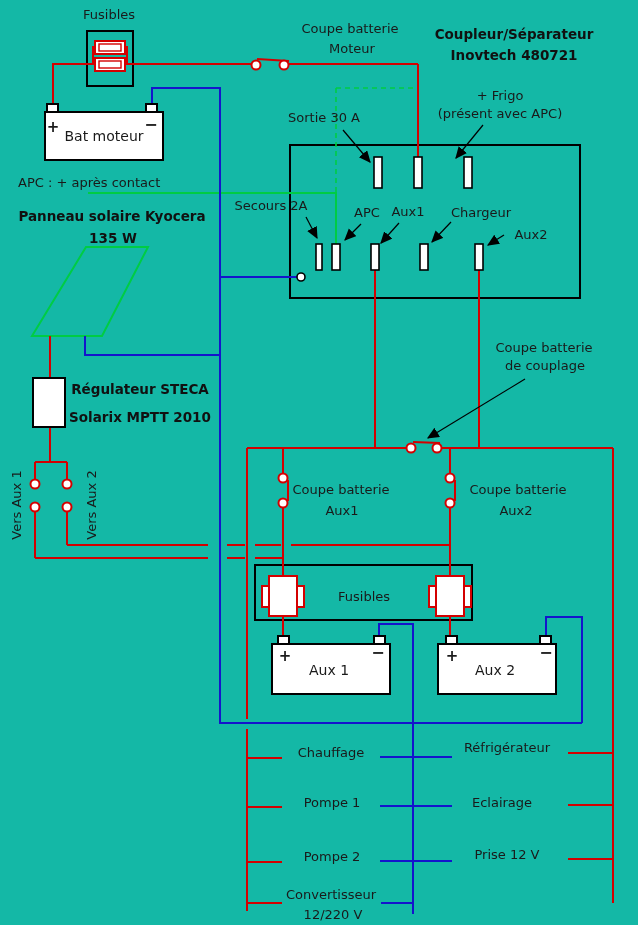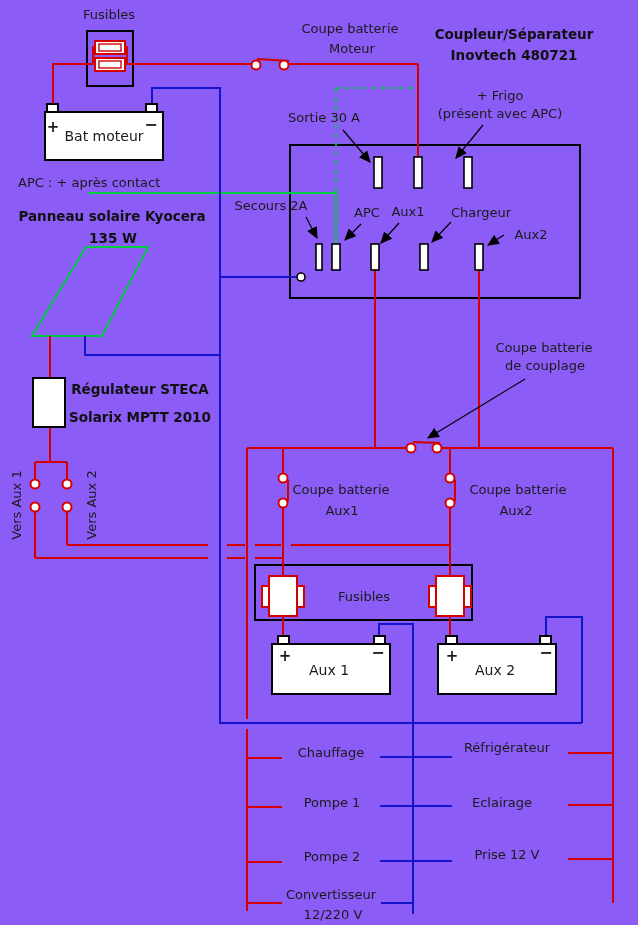--- a/index.html
+++ b/index.html
@@ -1,16 +1,16 @@
 <!DOCTYPE html>
 <html><head>
 <meta charset="utf-8">
 <style>
   html,body{margin:0;padding:0;background:#fff;}
-  .stage{width:638px;height:925px;position:relative;background:#8b5cf6;}
+  .stage{width:638px;height:925px;position:relative;background:#14b8a6;}
   text{font-family:"DejaVu Sans",sans-serif;fill:#1a1a1a;}
   .lbl{font-size:13px;}
   .lbl-b{font-size:13.5px;font-weight:bold;fill:#111;}
   .lbl-bat{font-size:14px;}
   .sym{font-size:15px;font-weight:bold;}
   .sym-m{font-size:16px;font-weight:bold;}
   .w-red{stroke:#d40000;stroke-width:2;fill:none;}
   .w-blue{stroke:#1414cc;stroke-width:2;fill:none;}
   .w-green{stroke:#00cc44;stroke-width:2;fill:none;}
   .w-green-d{stroke:#00cc44;stroke-width:1.6;fill:none;stroke-dasharray:5 4;}

